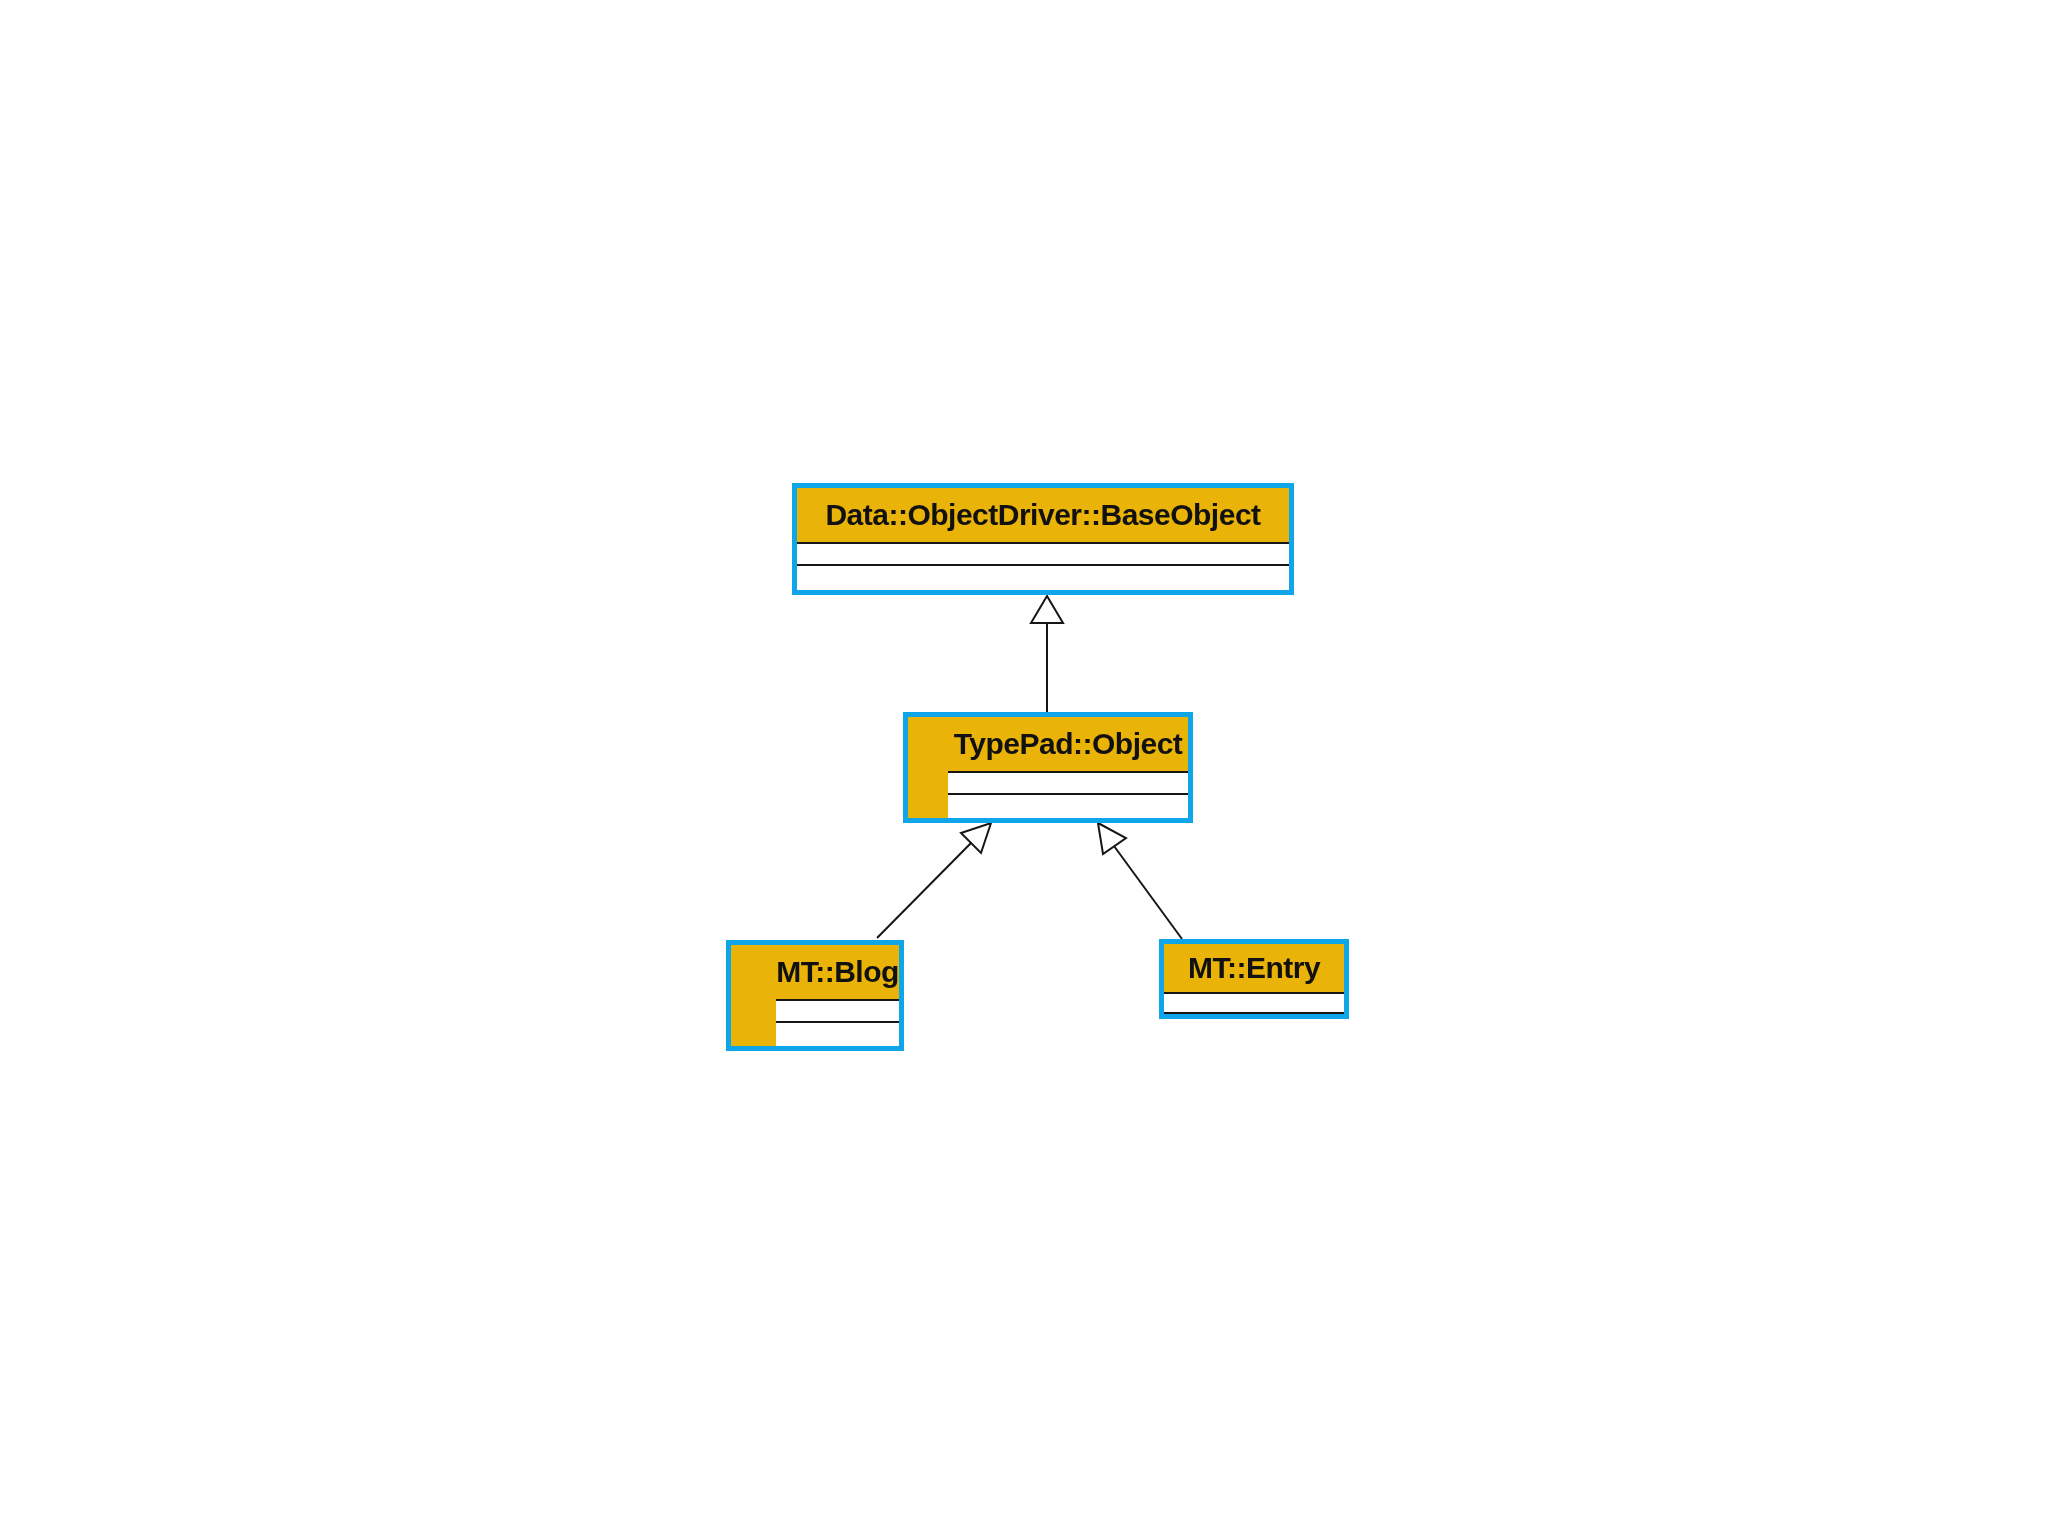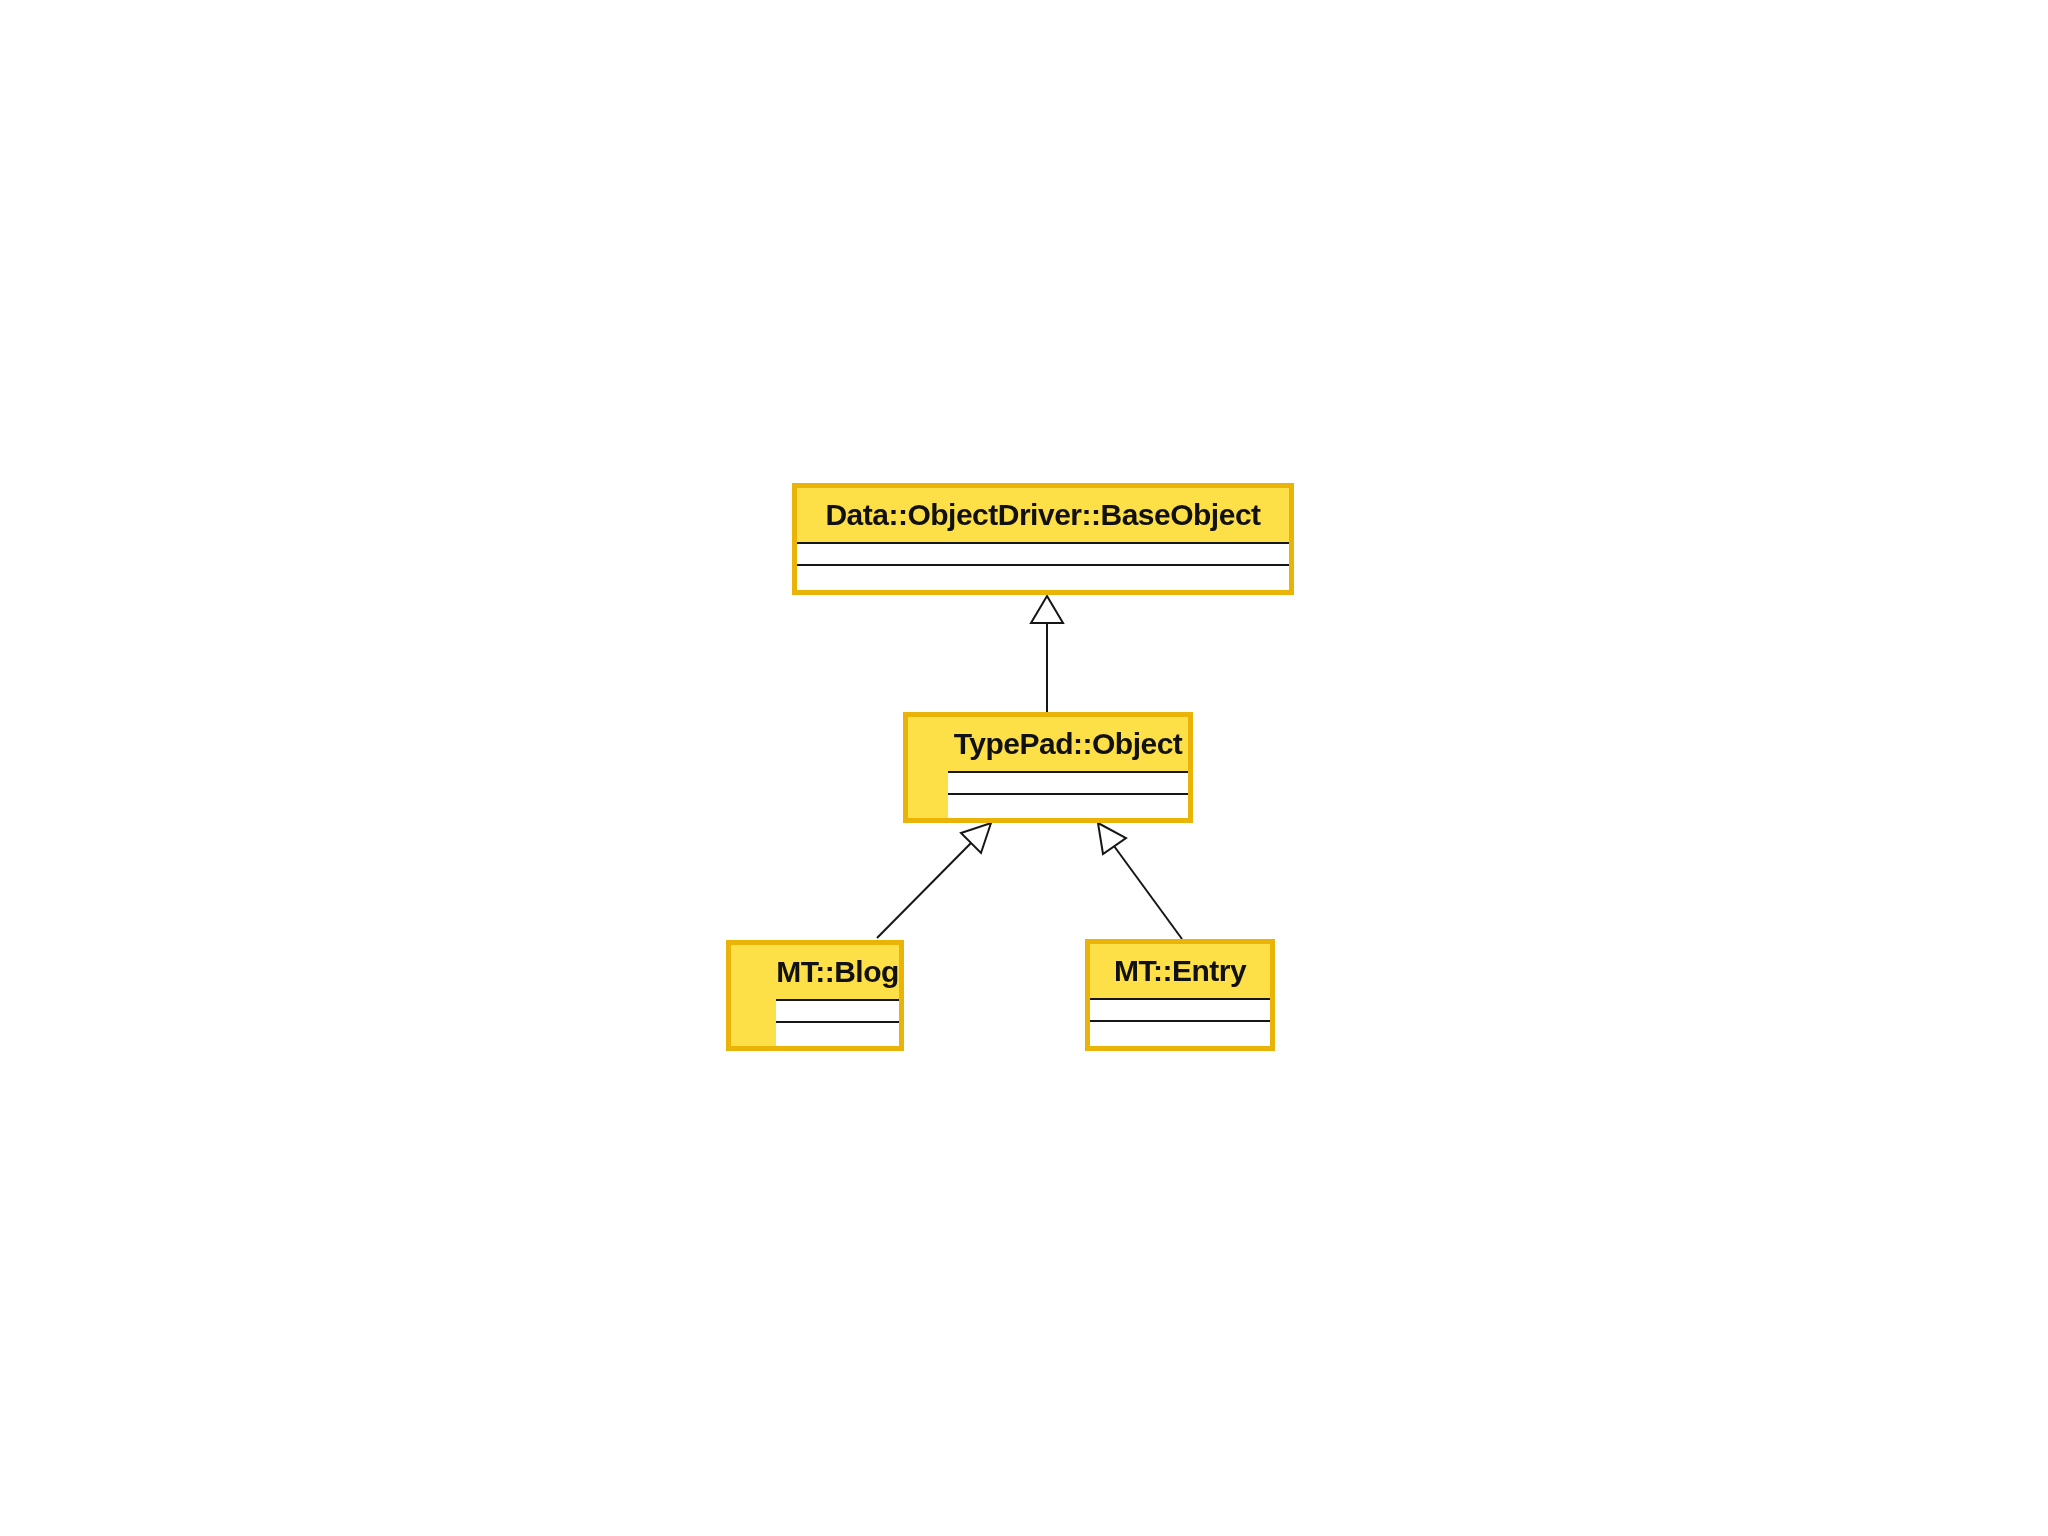--- a/index.html
+++ b/index.html
@@ -20,22 +20,22 @@
   .connectors {
     position: absolute;
     left: 0;
     top: 0;
     width: 2048px;
     height: 1536px;
   }
   .uml-class {
     position: absolute;
     box-sizing: border-box;
-    border: 5px solid #eab308;
-    background: #fde047;
+    border: 5px solid #0ea5e9;
+    background: #eab308;
     display: flex;
     flex-direction: column;
   }
   .uml-title {
     box-sizing: border-box;
     height: 56px;
     border-bottom: 2px solid #161616;
     display: flex;
     align-items: center;
     justify-content: center;
@@ -52,21 +52,21 @@
     background: #ffffff;
   }
   .uml-methods {
     flex: 1;
     background: #ffffff;
   }
   
   #cls-baseobject { left: 792px; top: 483px; width: 502px; height: 112px; }
   #cls-typepad    { left: 903px; top: 712px; width: 290px; height: 111px; padding-left: 40px; }
   #cls-blog       { left: 726px; top: 940px; width: 178px; height: 111px; padding-left: 45px; }
-  #cls-entry      { left: 1085px; top: 939px; width: 190px; height: 112px; }
+  #cls-entry      { left: 1159px; top: 939px; width: 190px; height: 80px; }
 </style>
 </head>
 <body>
 
 <div class="page">
 
   <svg class="connectors" viewBox="0 0 2048 1536" xmlns="http://www.w3.org/2000/svg">
 
     <line x1="1047" y1="712" x2="1047" y2="623" stroke="#161616" stroke-width="2"></line>
     <polygon points="1047,596 1031,623 1063,623" fill="#ffffff" stroke="#161616" stroke-width="2" stroke-linejoin="miter"></polygon>

